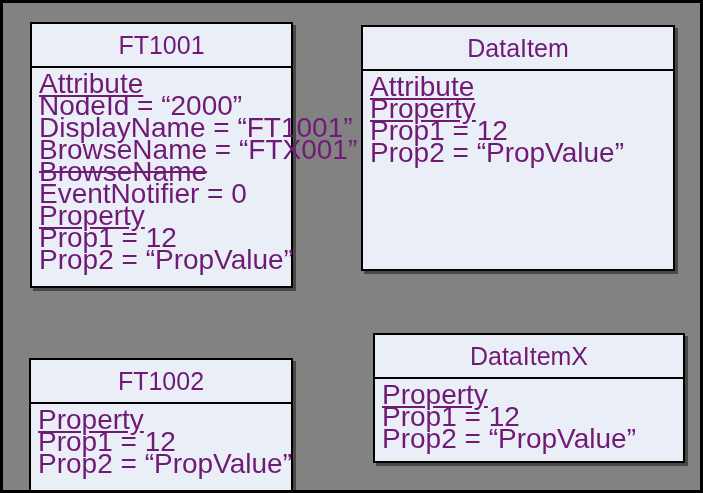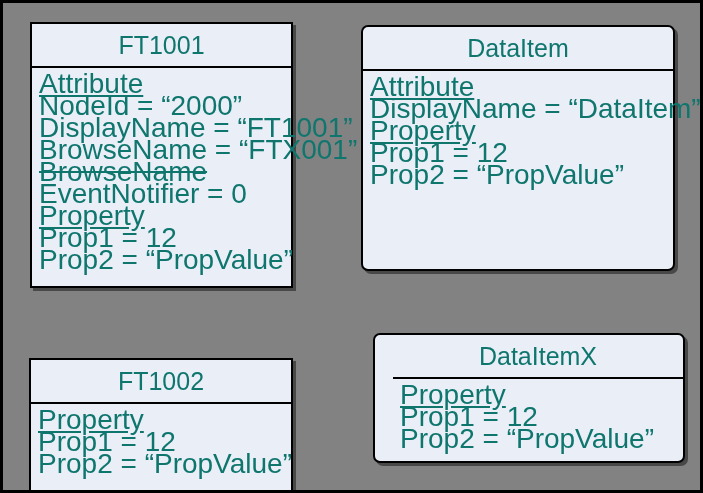--- a/index.html
+++ b/index.html
@@ -14,23 +14,23 @@
     background:#828282;
     border:3px solid #000000;
     overflow:hidden;
   }
   .node {
     position:absolute;
     box-sizing:border-box;
     background:#e9eef7;
     border:2px solid #000000;
     box-shadow:3px 3px 0 rgba(25,25,25,0.55);
-    color:#0f766e;
+    color:#701a75;
   }
-  .node.rounded { border-radius:7px; }
+  .node.rounded { border-radius:0; }
   .node .title {
     box-sizing:border-box;
     height:44px;
     border-bottom:2px solid #000000;
     display:flex; align-items:center; justify-content:center;
     font-size:25px;
     letter-spacing:0px;
     white-space:nowrap;
   }
   .node .body {
@@ -40,21 +40,21 @@
     font-size:28px;
     line-height:22px;
     white-space:nowrap;
   }
   .line.u  { text-decoration:underline; }
   .line.s  { text-decoration:line-through; }
   
   #box-ft1001    { left:27px;  top:19px;  width:263px; height:266px; }
   #box-dataitem  { left:358px; top:22px;  width:314px; height:246px; }
   #box-ft1002    { left:26px;  top:335px; width:264px; height:176px;margin-top:20px; }
-  #box-dataitemx { left:370px; top:330px; width:312px; height:130px;padding-left:18px; }
+  #box-dataitemx { left:370px; top:330px; width:312px; height:130px; }
 </style>
 </head>
 <body>
 
 <div class="frame">
 
   <div class="node" id="box-ft1001">
     <div class="title">FT1001</div>
     <div class="body">
       <div class="line u">Attribute</div>
@@ -66,21 +66,20 @@
       <div class="line u">Property</div>
       <div class="line">Prop1 = 12</div>
       <div class="line">Prop2 = “PropValue”</div>
     </div>
   </div>
 
   <div class="node rounded" id="box-dataitem">
     <div class="title">DataItem</div>
     <div class="body">
       <div class="line u">Attribute</div>
-      <div class="line">DisplayName = “DataItem”</div>
       <div class="line u">Property</div>
       <div class="line">Prop1 = 12</div>
       <div class="line">Prop2 = “PropValue”</div>
     </div>
   </div>
 
   <div class="node" id="box-ft1002">
     <div class="title">FT1002</div>
     <div class="body">
       <div class="line u">Property</div>

